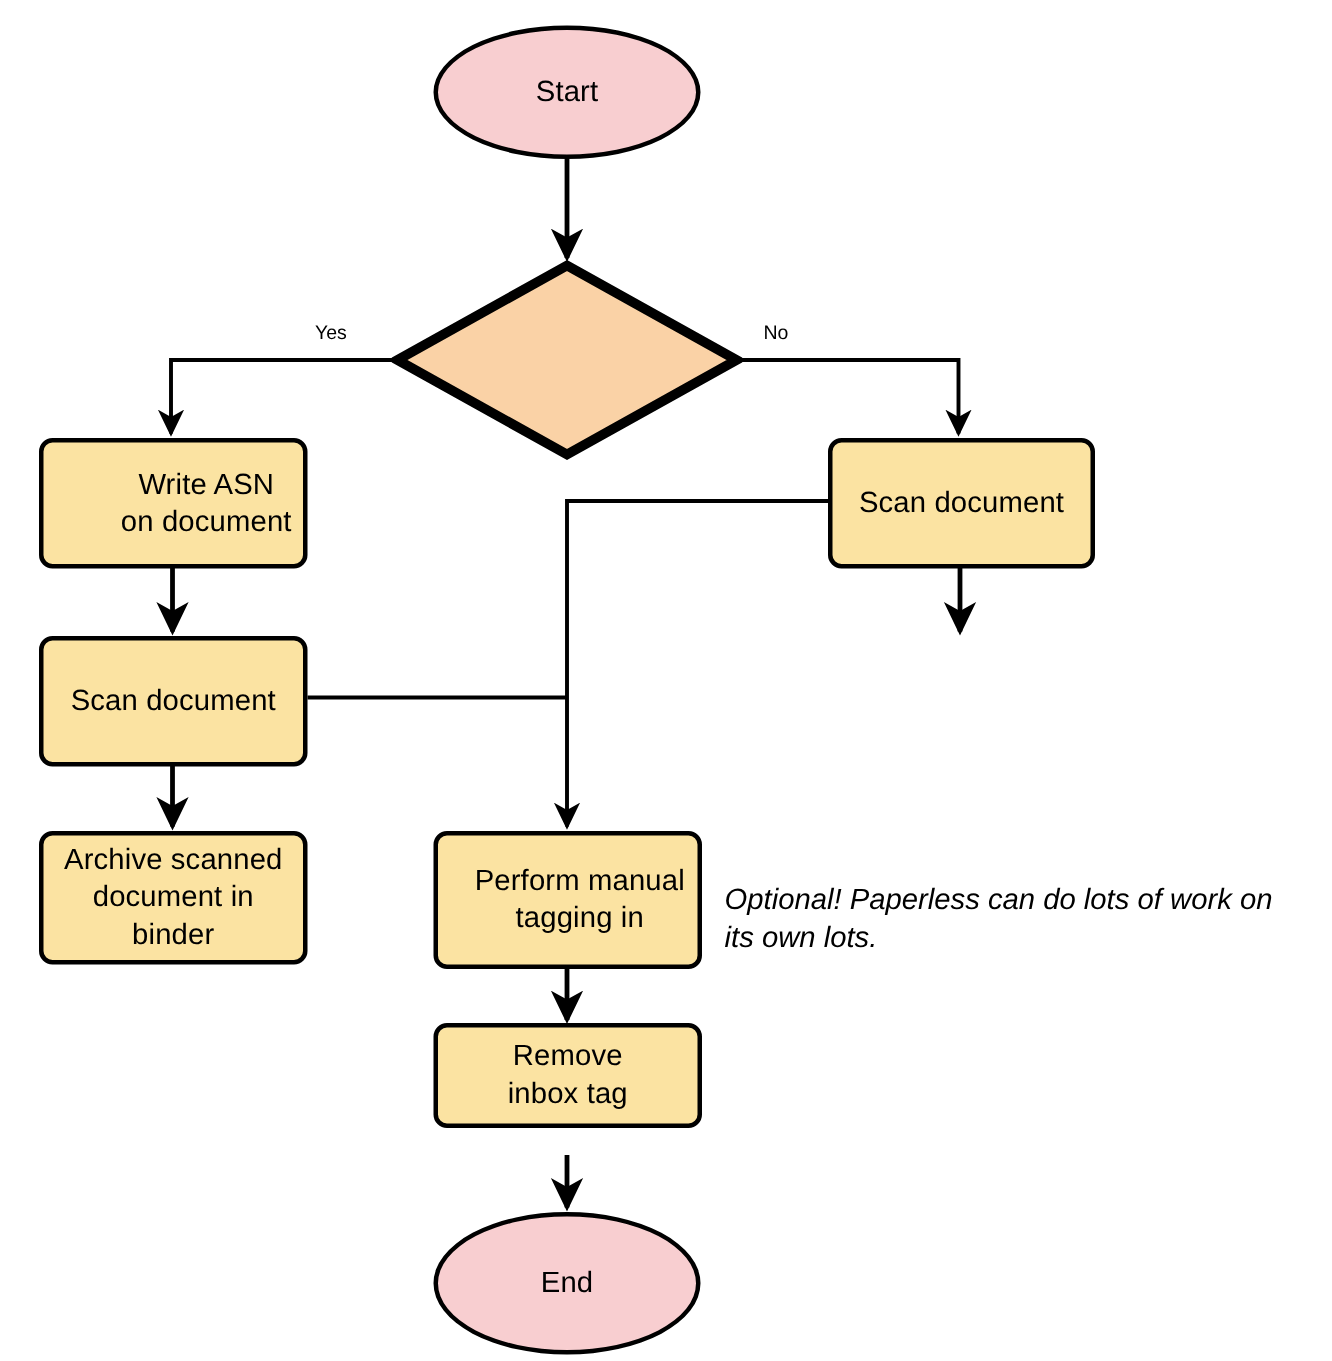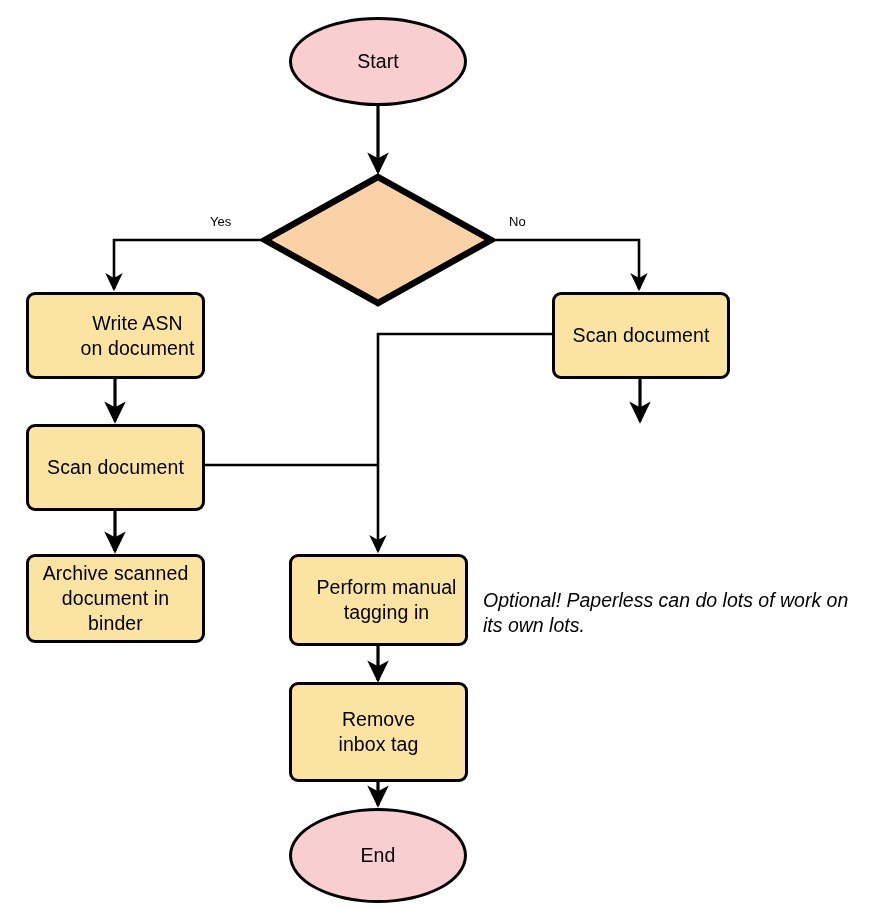--- a/index.html
+++ b/index.html
@@ -138,21 +138,21 @@
   </div>
 
 
   <div class="node node-box" style="left:289px;top:554px;width:179px;height:92px;padding-left:16px;">
     <div>
       <div>Perform manual</div>
       <div>tagging in</div>
     </div>
   </div>
 
-  <div class="node node-box" style="left:289px;top:682px;width:179px;height:100px;">
+  <div class="node node-box" style="left:289px;top:682px;width:179px;height:70px;">
     <div>
       <div>Remove</div>
       <div>inbox tag</div>
     </div>
   </div>
 
   <div class="node node-terminal" style="left:289px;top:808px;width:178px;height:95px;">
     <span>End</span>
   </div>
 

